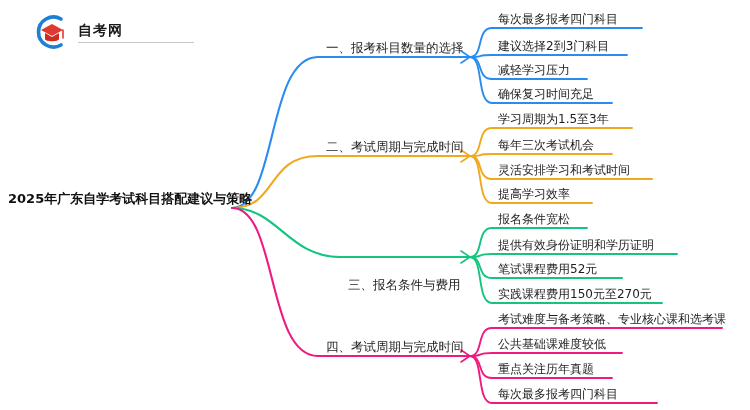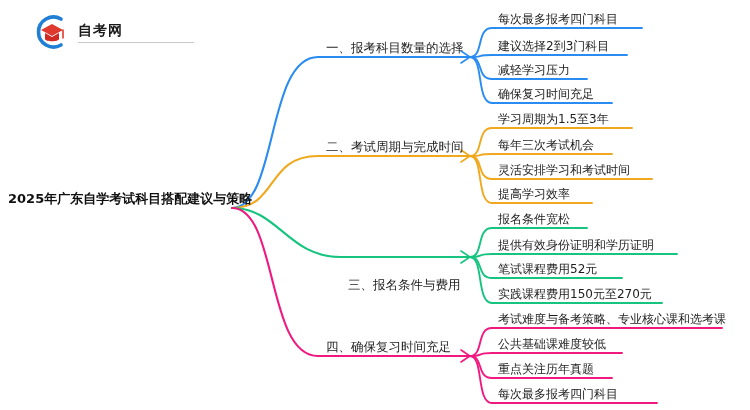--- a/index.html
+++ b/index.html
@@ -133,21 +133,21 @@
       <div class="node node-branch" style="left: 326px; top: 139px;">二、考试周期与完成时间</div>
       <div class="node node-leaf" style="left: 498px; top: 112px;">学习周期为1.5至3年</div>
       <div class="node node-leaf" style="left: 498px; top: 138px;">每年三次考试机会</div>
       <div class="node node-leaf" style="left: 498px; top: 163px;">灵活安排学习和考试时间</div>
       <div class="node node-leaf" style="left: 498px; top: 187px;">提高学习效率</div>
       <div class="node node-branch" style="left: 348px; top: 240px; margin-top: 37px;">三、报名条件与费用</div>
       <div class="node node-leaf" style="left: 498px; top: 212px;">报名条件宽松</div>
       <div class="node node-leaf" style="left: 498px; top: 238px;">提供有效身份证明和学历证明</div>
       <div class="node node-leaf" style="left: 498px; top: 262px;">笔试课程费用52元</div>
       <div class="node node-leaf" style="left: 498px; top: 287px;">实践课程费用150元至270元</div>
-      <div class="node node-branch" style="left: 326px; top: 339px;">四、确保复习时间充足</div>
+      <div class="node node-branch" style="left: 326px; top: 339px;">四、考试周期与完成时间</div>
       <div class="node node-leaf" style="left: 498px; top: 312px;">考试难度与备考策略、专业核心课和选考课</div>
       <div class="node node-leaf" style="left: 498px; top: 337px;">公共基础课难度较低</div>
       <div class="node node-leaf" style="left: 498px; top: 362px;">重点关注历年真题</div>
       <div class="node node-leaf" style="left: 498px; top: 387px;">每次最多报考四门科目</div>
       <div class="node node-root" style="left: 8px; top: 191px;">2025年广东自学考试科目搭配建议与策略</div>
     </div>
 
 </div>
 
 </body></html>

